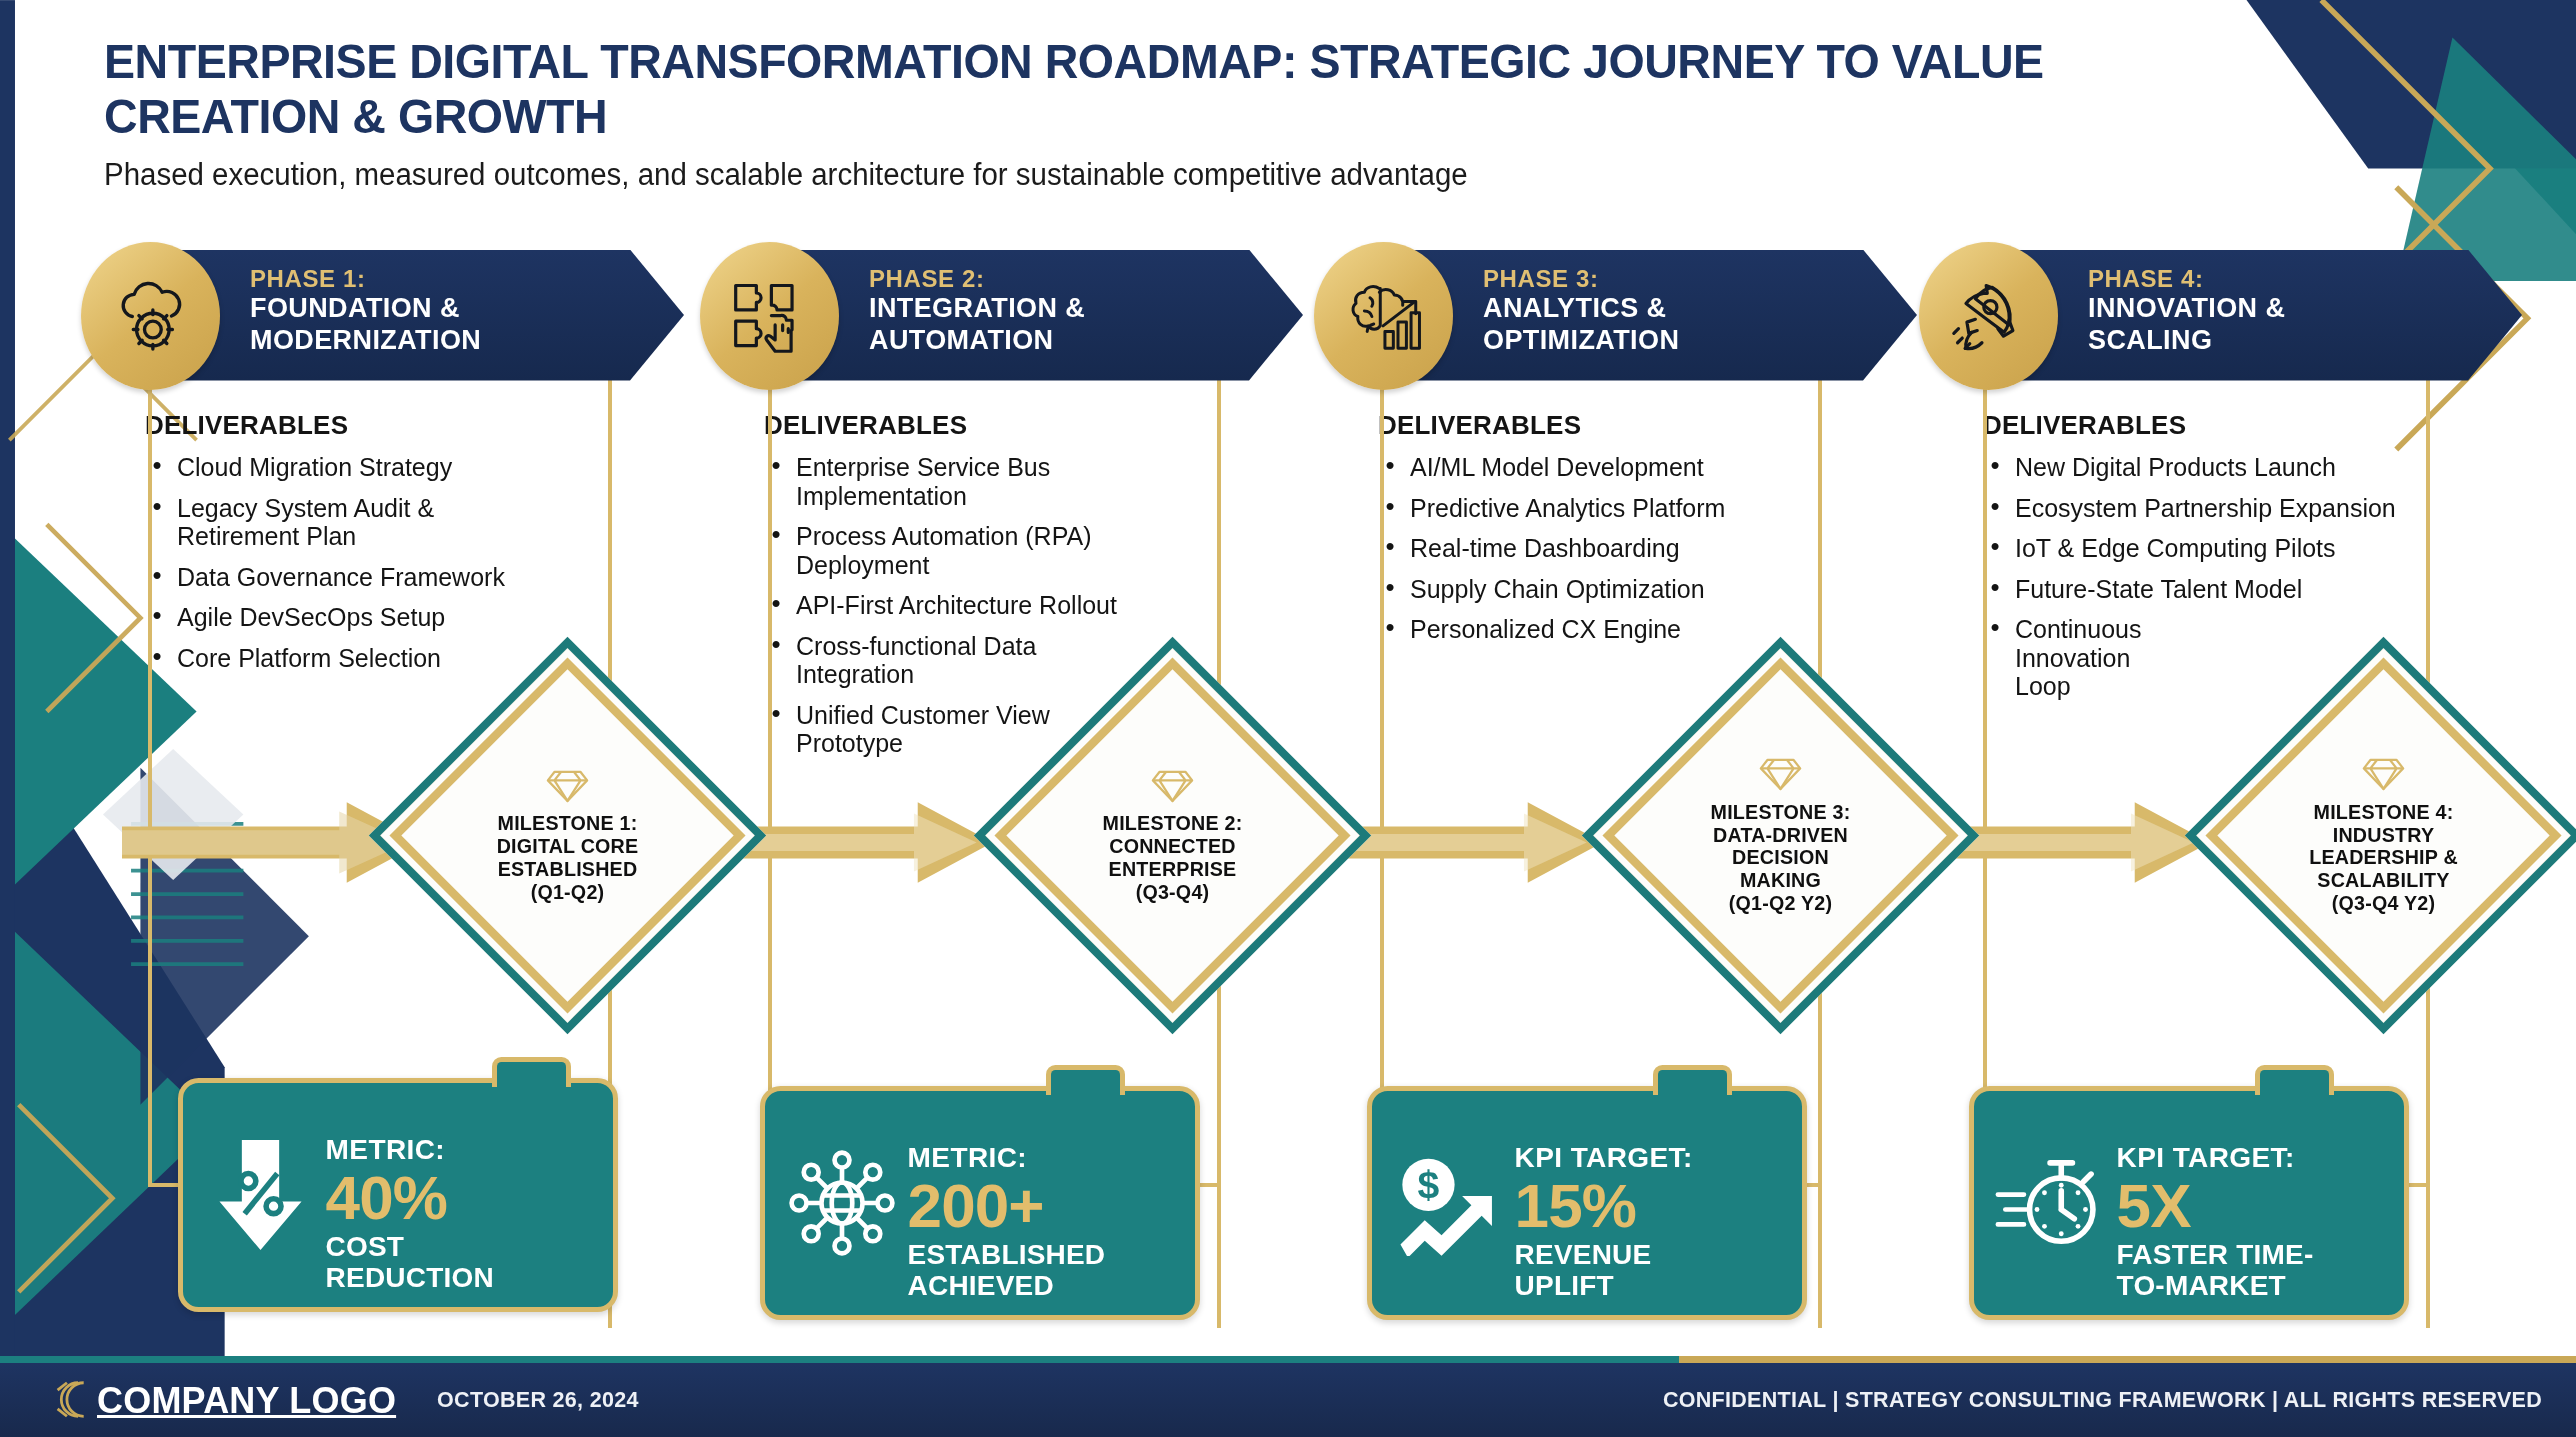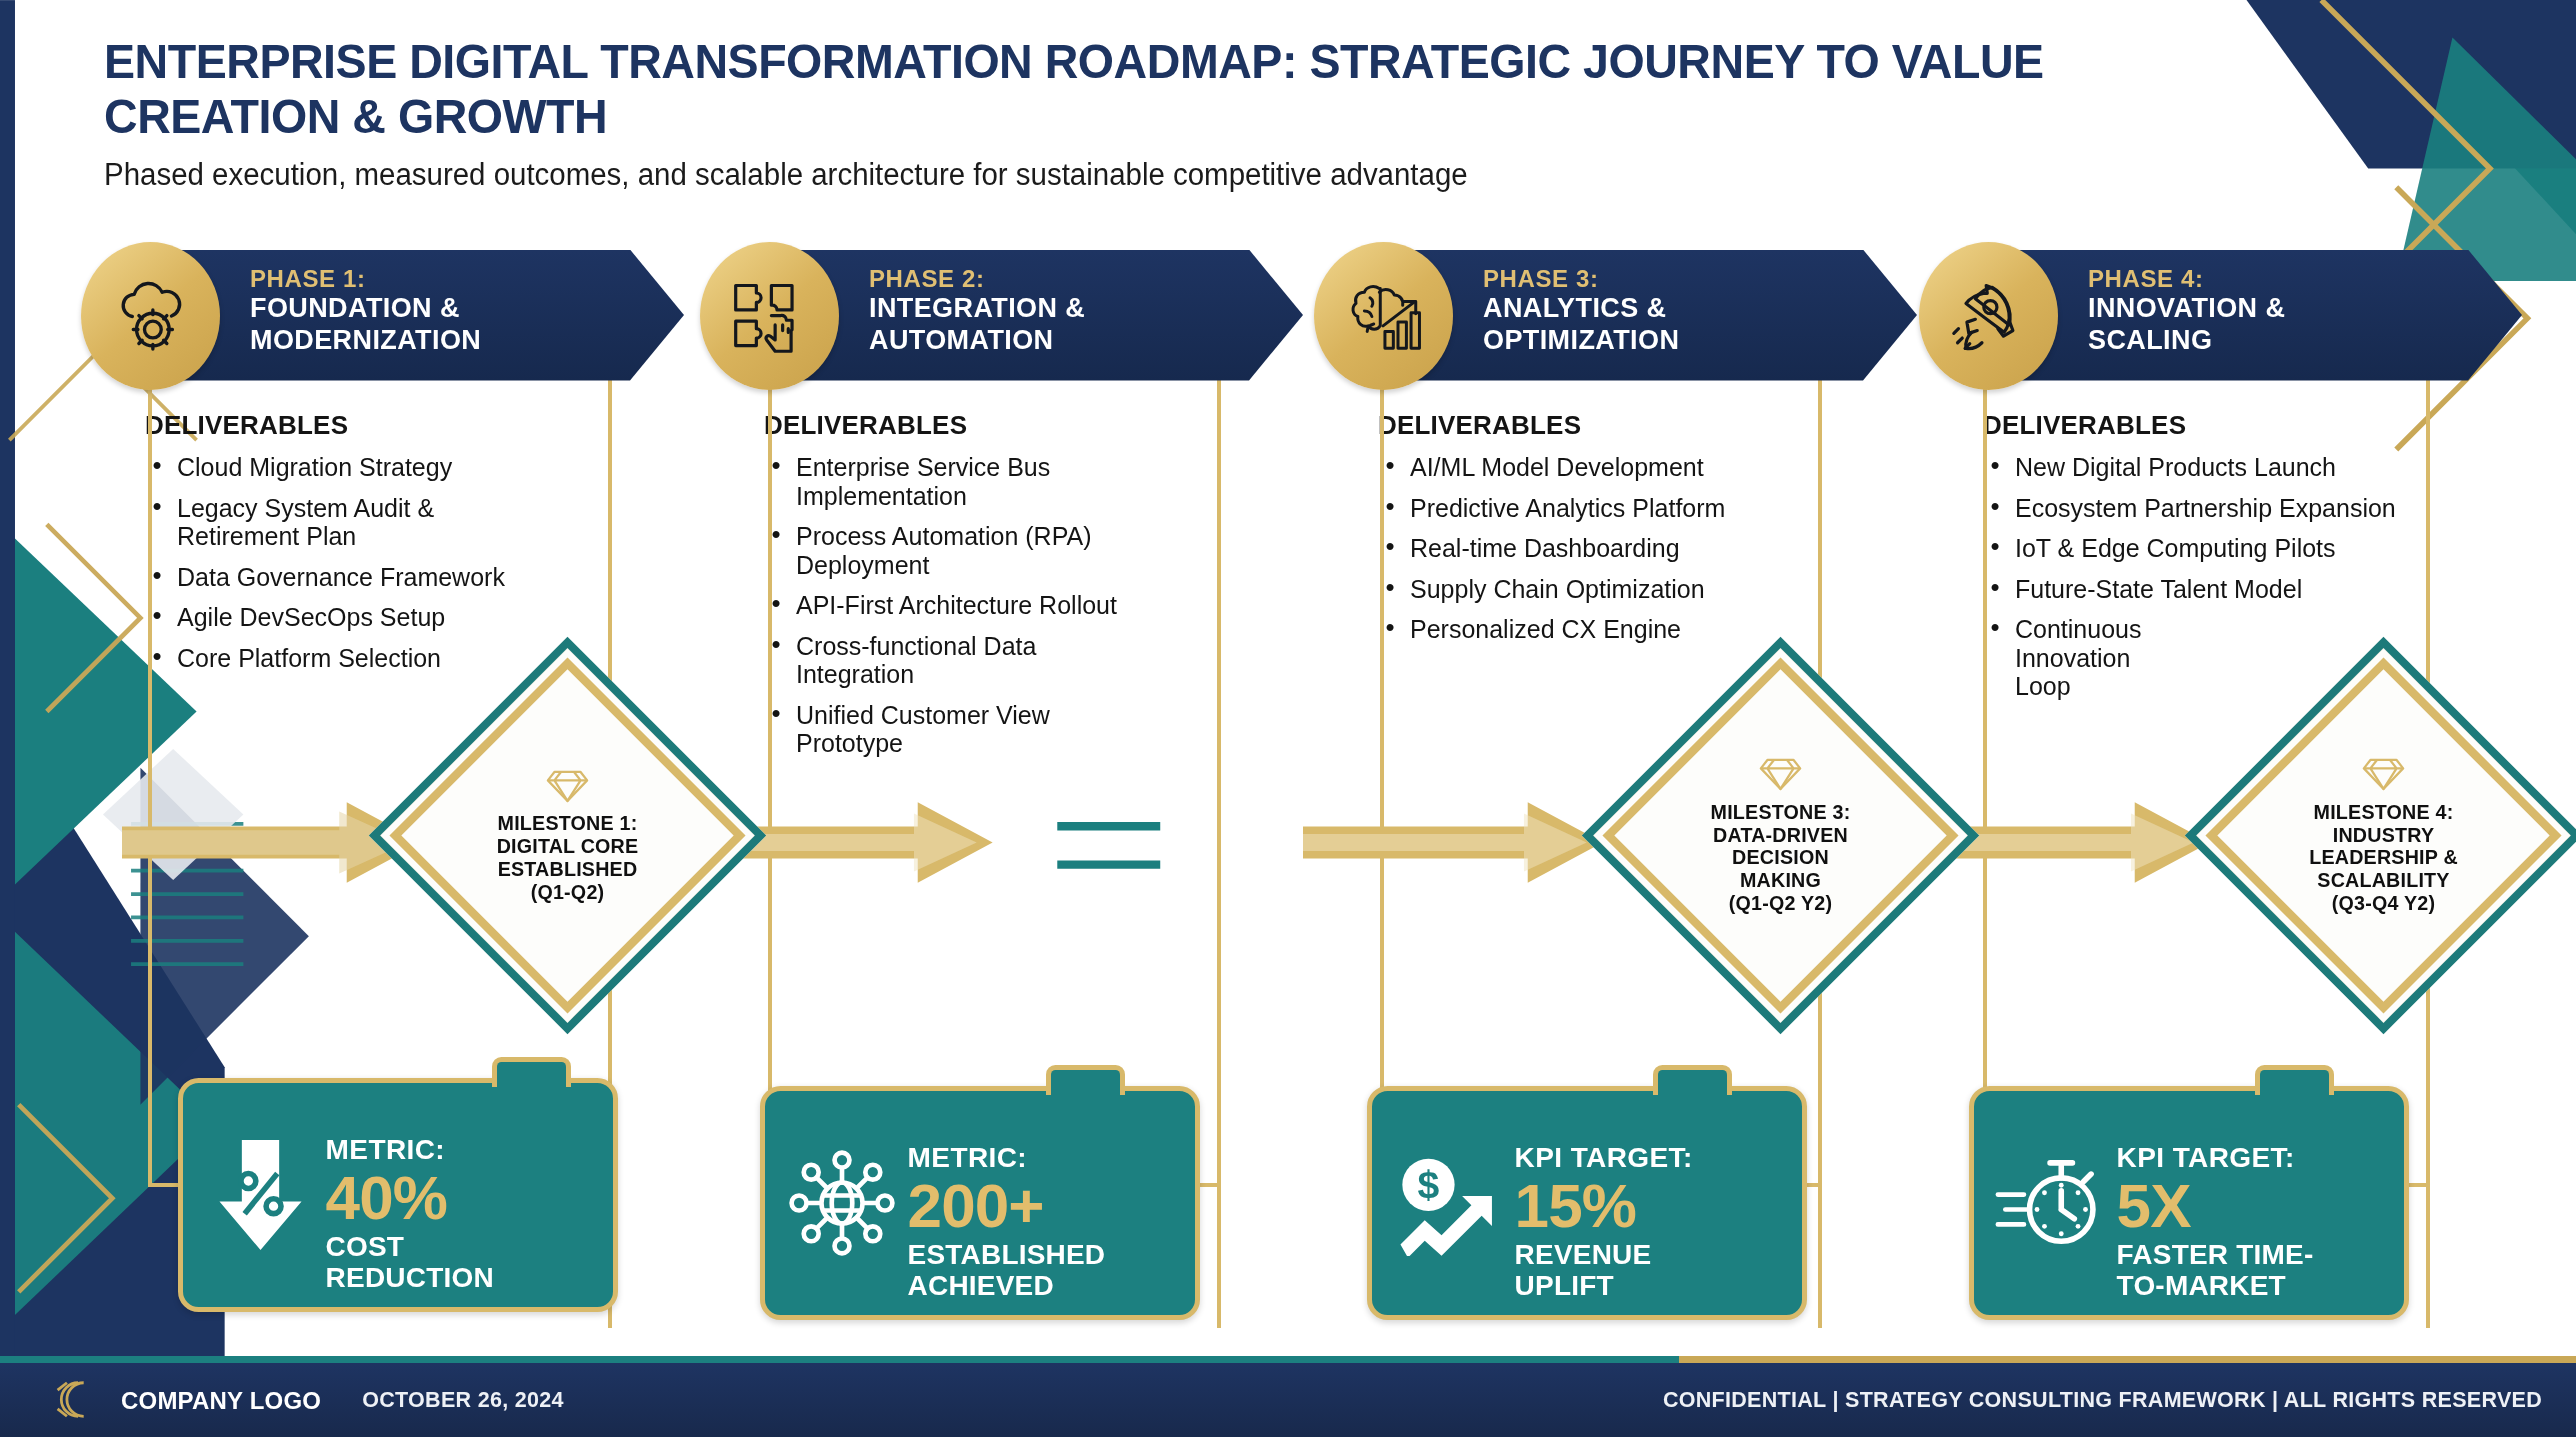--- a/index.html
+++ b/index.html
@@ -154,22 +154,23 @@
   .footer .tealbar {
     position: absolute; left: 0; top: -7.5px; width: 1679px; height: 7.5px;
     background: #1c8080;
   }
   .footer .goldbar {
     position: absolute; left: 1679px; top: -7.5px; width: 897px; height: 7.5px;
     background: #c9a857;
   }
   .footer .logo { margin-left: 52px; display: flex; align-items: center; }
   .footer .cname {
-    color: #ffffff; font-size: 24px; font-weight: bold; margin-left: 28px;
+    color: #ffffff; font-size: 36px; font-weight: bold; margin-left: 4px;
     letter-spacing: 0.2px;
+    text-decoration: underline;
   }
   .footer .fdate {
     color: #eef1f6; font-size: 21.5px; font-weight: bold; margin-left: 41px;
     letter-spacing: 0.3px;
   }
   .footer .fright {
     position: absolute; right: 34px; color: #eef1f6;
     font-size: 21.5px; font-weight: bold; letter-spacing: 0.3px;
   }
 </style>
@@ -404,20 +405,35 @@
             <path d="M2 13h42M16 4l-7 9 14 22 14-22-7-9"></path>
         </svg>
       </span>
       <div class="mtext">MILESTONE 1:</div>
       <div class="mtext">DIGITAL CORE</div>
       <div class="mtext">ESTABLISHED</div>
       <div class="mtext">(Q1-Q2)</div>
     </div>
   </div>
 
+  <div class="dia" style="left:1032px; top:695px;">
+    <div class="shape"></div>
+    <div class="inner">
+      <span class="gem">
+        <svg width="43" height="36" viewBox="0 0 46 38" fill="none" stroke="#d8b96a" stroke-width="2.4" stroke-linejoin="round">
+          <path d="M9 4h28l7 9-21 22L2 13z"></path>
+            <path d="M2 13h42M16 4l-7 9 14 22 14-22-7-9"></path>
+        </svg>
+      </span>
+      <div class="mtext">MILESTONE 2:</div>
+      <div class="mtext">CONNECTED</div>
+      <div class="mtext">ENTERPRISE</div>
+      <div class="mtext">(Q3-Q4)</div>
+    </div>
+  </div>
 
   <div class="dia" style="left:1640px; top:695px;">
     <div class="shape"></div>
     <div class="inner">
       <span class="gem">
         <svg width="43" height="36" viewBox="0 0 46 38" fill="none" stroke="#d8b96a" stroke-width="2.4" stroke-linejoin="round">
           <path d="M9 4h28l7 9-21 22L2 13z"></path>
             <path d="M2 13h42M16 4l-7 9 14 22 14-22-7-9"></path>
         </svg>
       </span>

